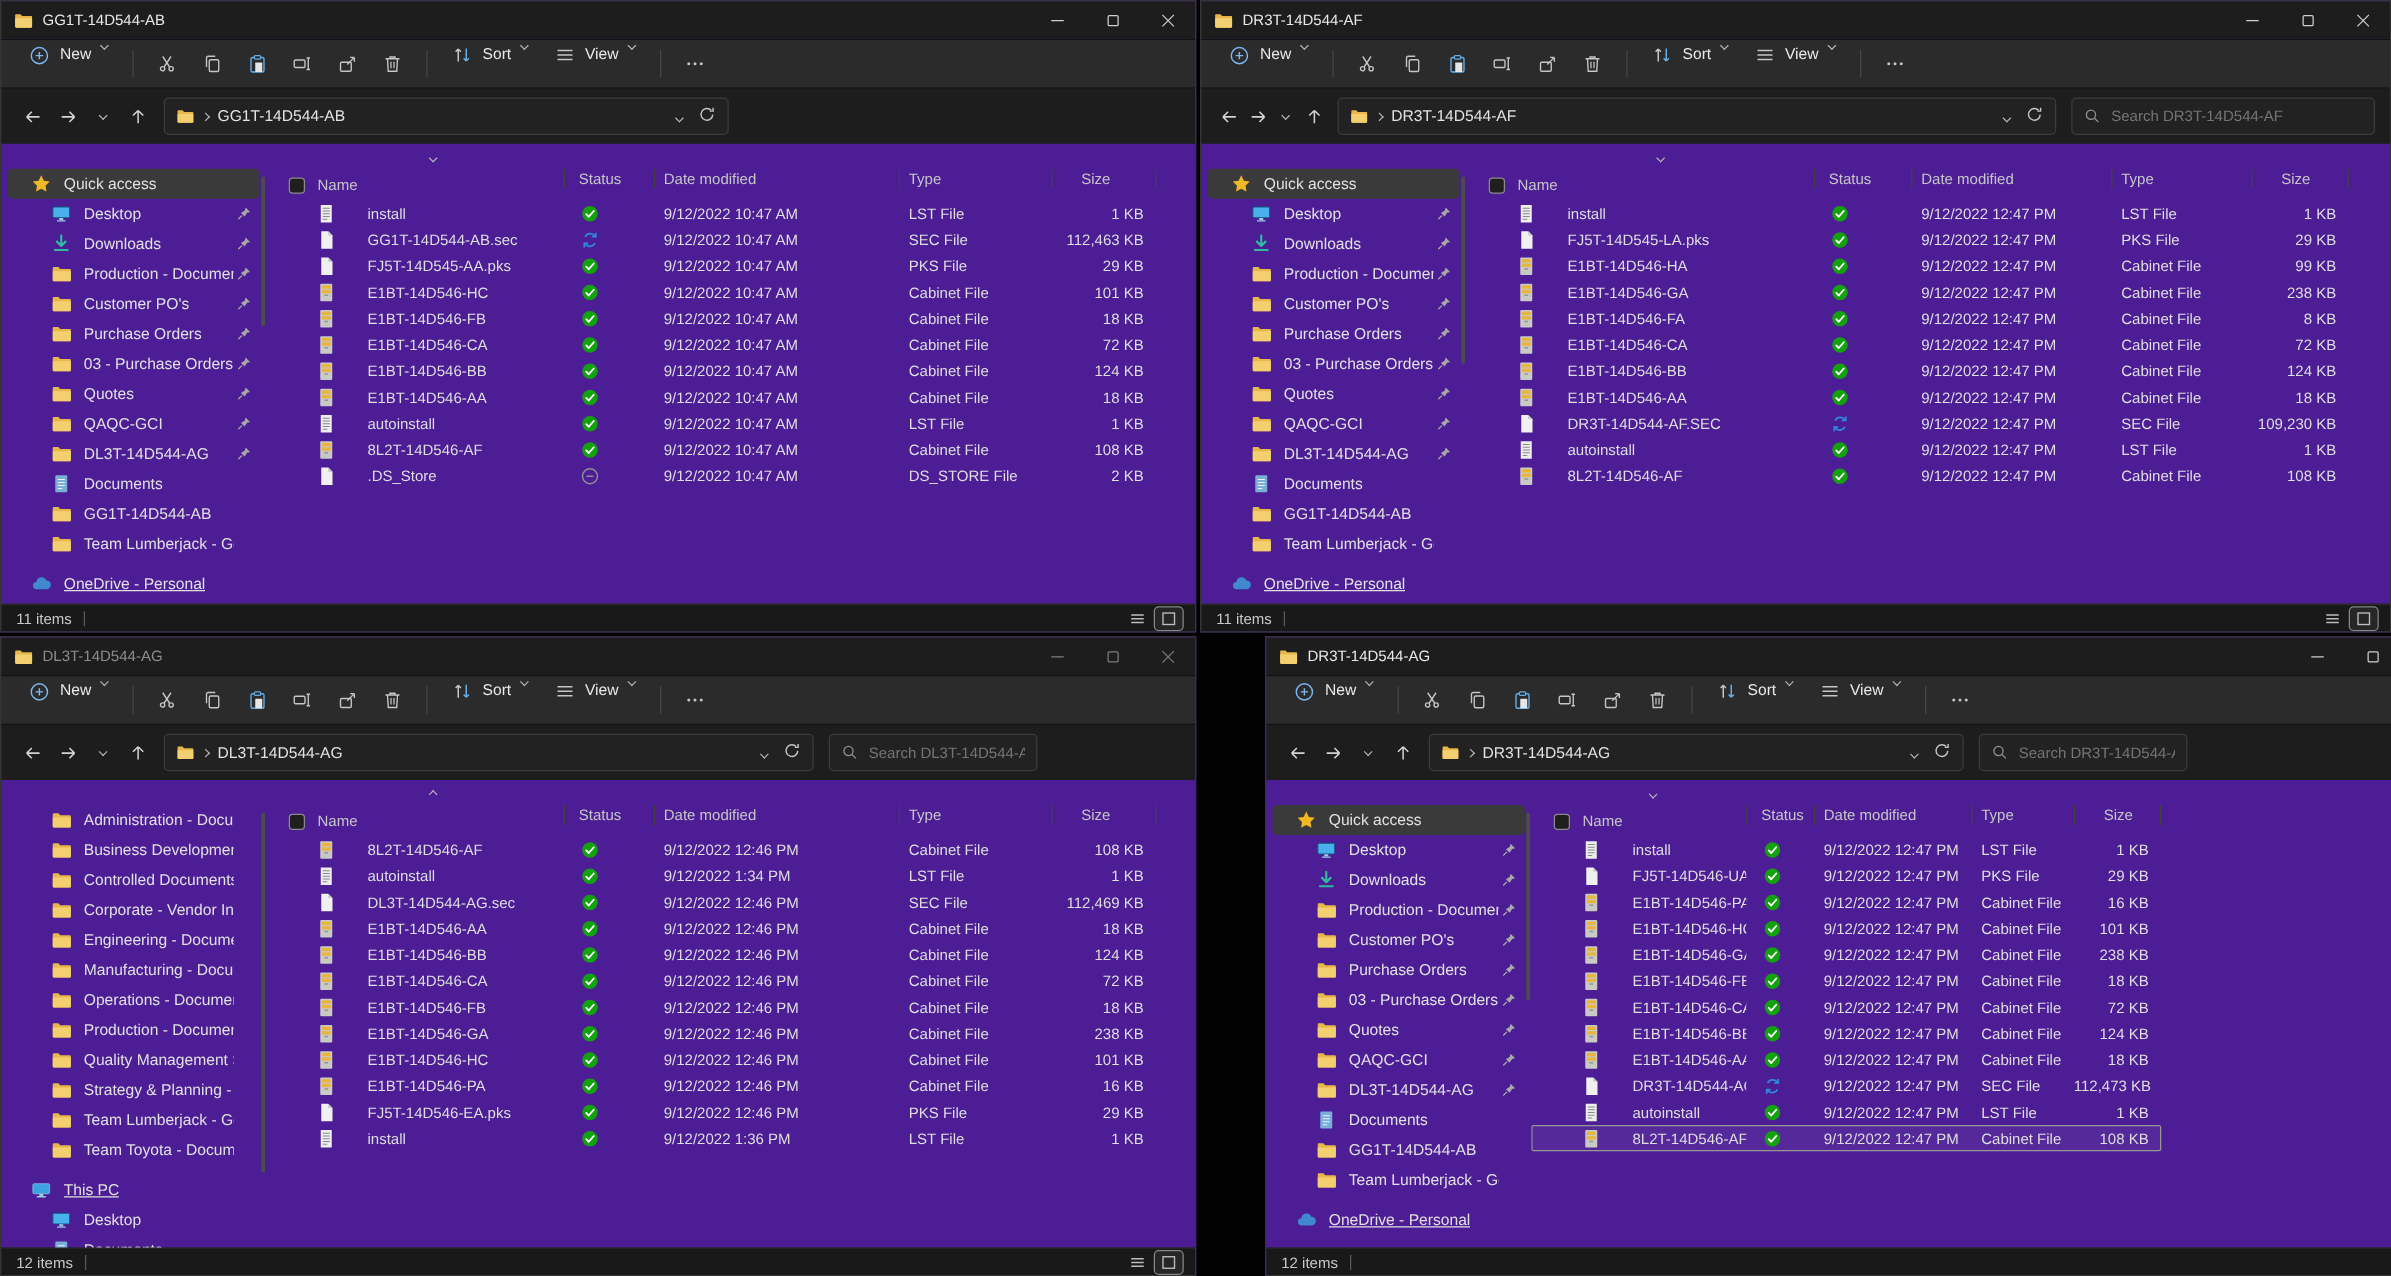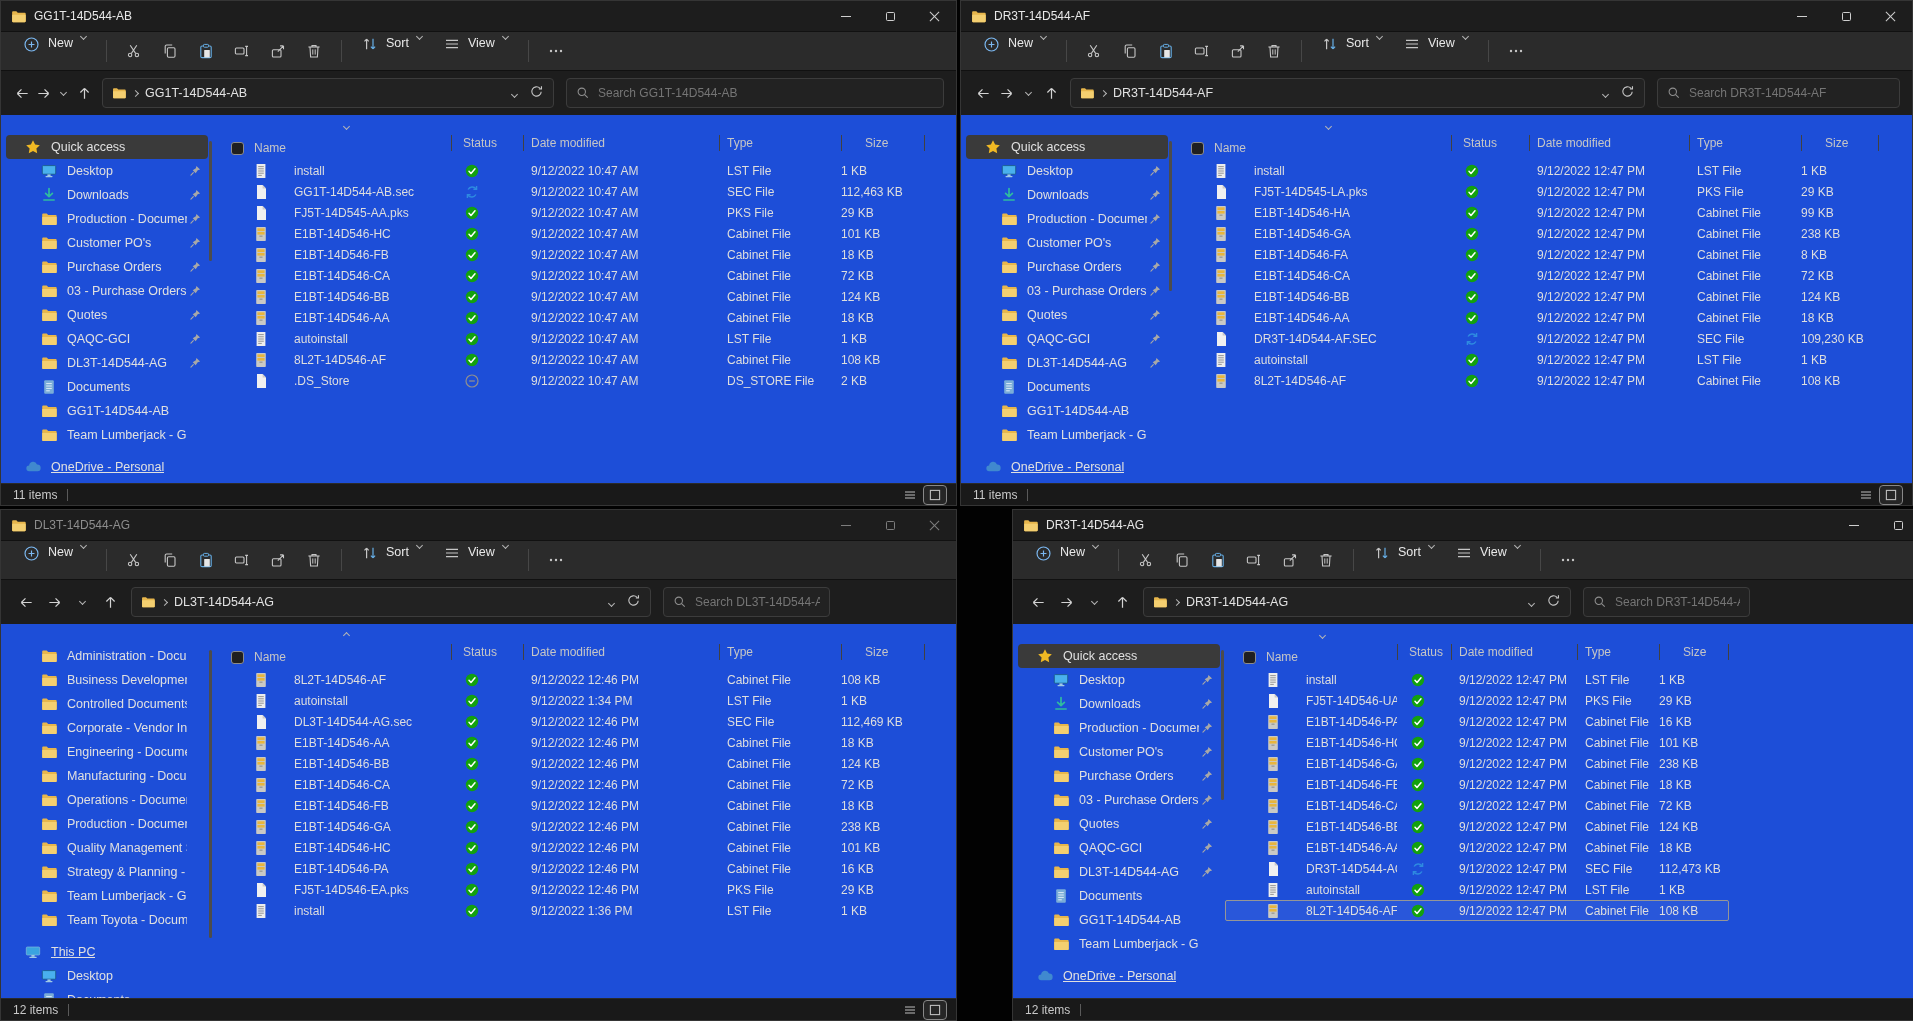--- a/index.html
+++ b/index.html
@@ -1,20 +1,20 @@
 <!DOCTYPE html>
 <html><head>
 <meta charset="utf-8">
 <style>
   html,body{margin:0;padding:0;background:#000;}
   *{box-sizing:border-box;}
   body{font-family:"Liberation Sans","DejaVu Sans",sans-serif;-webkit-font-smoothing:antialiased;}
   #canvas{position:relative;width:1913px;height:1021px;background:#020202;overflow:hidden;}
 
-  .win{position:absolute;background:#1d4ed8;border:1px solid #353535;display:flex;flex-direction:column;color:#e4e4e4;overflow:hidden;}
+  .win{position:absolute;background:#4c1d95;border:1px solid #353535;display:flex;flex-direction:column;color:#e4e4e4;overflow:hidden;}
   .w-tl{left:0;top:0;width:957px;height:506px;}
   .w-tr{left:960px;top:0;width:953px;height:506px;}
   .w-bl{left:0;top:509px;width:957px;height:512px;}
   .w-br{left:1012px;top:509px;width:953px;height:512px;}
 
   .titlebar{height:30px;flex:0 0 auto;display:flex;align-items:center;padding-left:10px;background:#1d1d1d;}
   .ttl{font-size:12px;color:#e8e8e8;margin-left:8px;white-space:nowrap;}
   .win.inactive .ttl{color:#8d8d8d;}
   .caption{margin-left:auto;display:flex;height:100%;}
   .cap{width:44px;display:flex;align-items:center;justify-content:center;color:#cfcfcf;}
@@ -62,21 +62,21 @@
   .h-type{width:var(--ct);padding-left:8px;}
   .h-size{width:var(--cz);padding-left:24px;}
   .h-size::after{content:"";position:absolute;right:0;top:4px;bottom:4px;width:1px;background:#414141;}
 
   .row{display:flex;align-items:center;height:21px;width:calc(var(--cn) + var(--cs) + var(--cd) + var(--ct) + var(--cz));color:#dedede;}
   .row.selected{outline:1px solid #969696;outline-offset:-1px;background:rgba(255,255,255,0.055);border-radius:2px;}
   .cell-name{width:var(--cn);flex:0 0 auto;display:flex;align-items:center;gap:25px;padding-left:40px;overflow:hidden;white-space:nowrap;}
   .cell-status{width:var(--cs);flex:0 0 auto;padding-left:14px;display:flex;align-items:center;}
   .cell-date{width:var(--cd);flex:0 0 auto;padding-left:8px;white-space:nowrap;overflow:hidden;}
   .cell-type{width:var(--ct);flex:0 0 auto;padding-left:8px;white-space:nowrap;overflow:hidden;}
-  .cell-size{width:var(--cz);flex:0 0 auto;padding-right:10px;text-align:left;white-space:nowrap;}
+  .cell-size{width:var(--cz);flex:0 0 auto;padding-right:10px;text-align:right;white-space:nowrap;}
 
   .statusbar{height:22px;flex:0 0 auto;display:flex;align-items:center;gap:10px;padding:0 10px 0 12px;font-size:12px;color:#c9c9c9;background:#191919;border-top:1px solid #2a2a2a;}
   .sdiv{width:1px;height:12px;background:#5a5a5a;}
   .viewtoggles{margin-left:auto;display:flex;gap:3px;}
   .vt{width:22px;height:18px;display:flex;align-items:center;justify-content:center;border-radius:3px;}
   .vt.active{outline:1px solid #888;background:#262626;}
 
   .chev{display:inline-block;width:6px;height:6px;border-right:1.3px solid #b5b5b5;border-bottom:1.3px solid #b5b5b5;transform:rotate(45deg);margin-top:-2px;}
   .chev.up{transform:rotate(-135deg);margin-top:3px;}
   .chev.right{transform:rotate(-45deg);margin:0;}
@@ -241,29 +241,20 @@
           <span class="tail">
             <span><span class="chev sm down"></span></span>
             <span><span class="ico">
                 <svg width="15" height="15" viewBox="0 0 16 16">
                   <path d="M13 8.2a5 5 0 1 1-1.4-3.7" fill="none" stroke="#c6c6c6" stroke-width="1.2"></path>
                   <path d="M13.3 2.4v2.8h-2.8" fill="none" stroke="#c6c6c6" stroke-width="1.2"></path>
                 </svg>
               </span></span>
           </span>
         </div>
-        <div class="searchfield">
-          <span class="ico">
-            <svg width="14" height="14" viewBox="0 0 16 16">
-              <circle cx="6.6" cy="6.6" r="4.2" fill="none" stroke="#909090" stroke-width="1.2"></circle>
-              <path d="M9.8 9.8l3.6 3.6" stroke="#909090" stroke-width="1.2"></path>
-            </svg>
-          </span>
-          <input readonly="" placeholder="Search GG1T-14D544-AB" style="">
-        </div>
       </div>
       <div class="body">
         <div class="sidebar">
           <div class="sideitem root selected">
             <span class="ico">
               <svg width="16" height="16" viewBox="0 0 16 16">
                 <path d="M8 1.2l2.1 4.3 4.7.7-3.4 3.3.8 4.7L8 12l-4.2 2.2.8-4.7L1.2 6.2l4.7-.7z" fill="#f0b924"></path>
               </svg>
             </span>
             <span class="slabel">Quick access</span>

